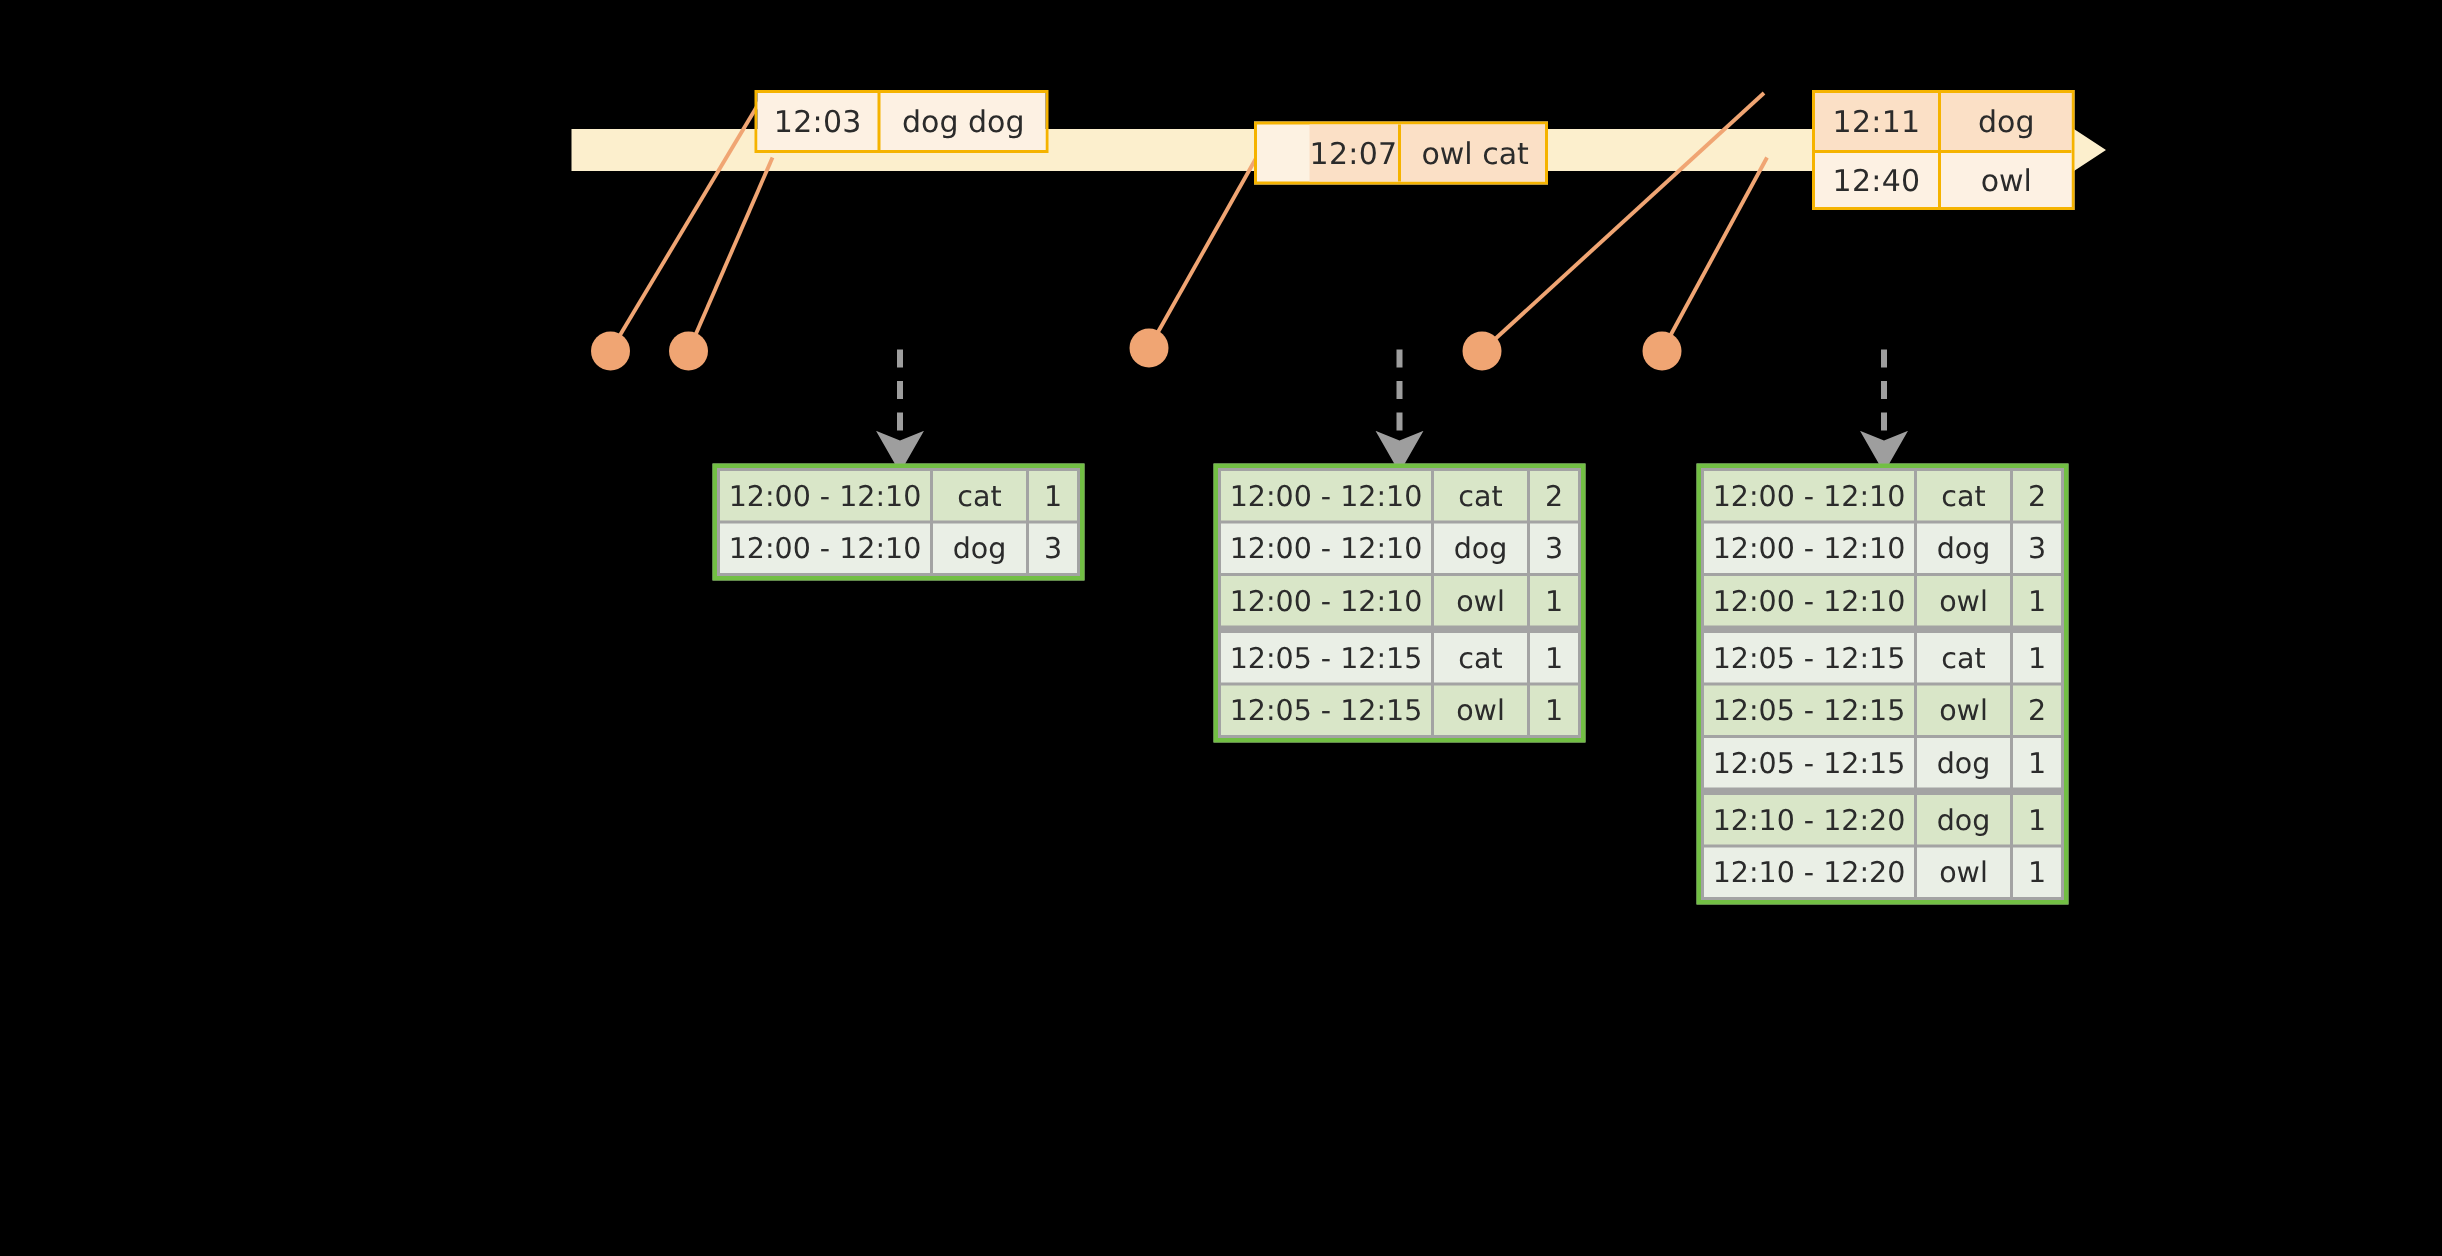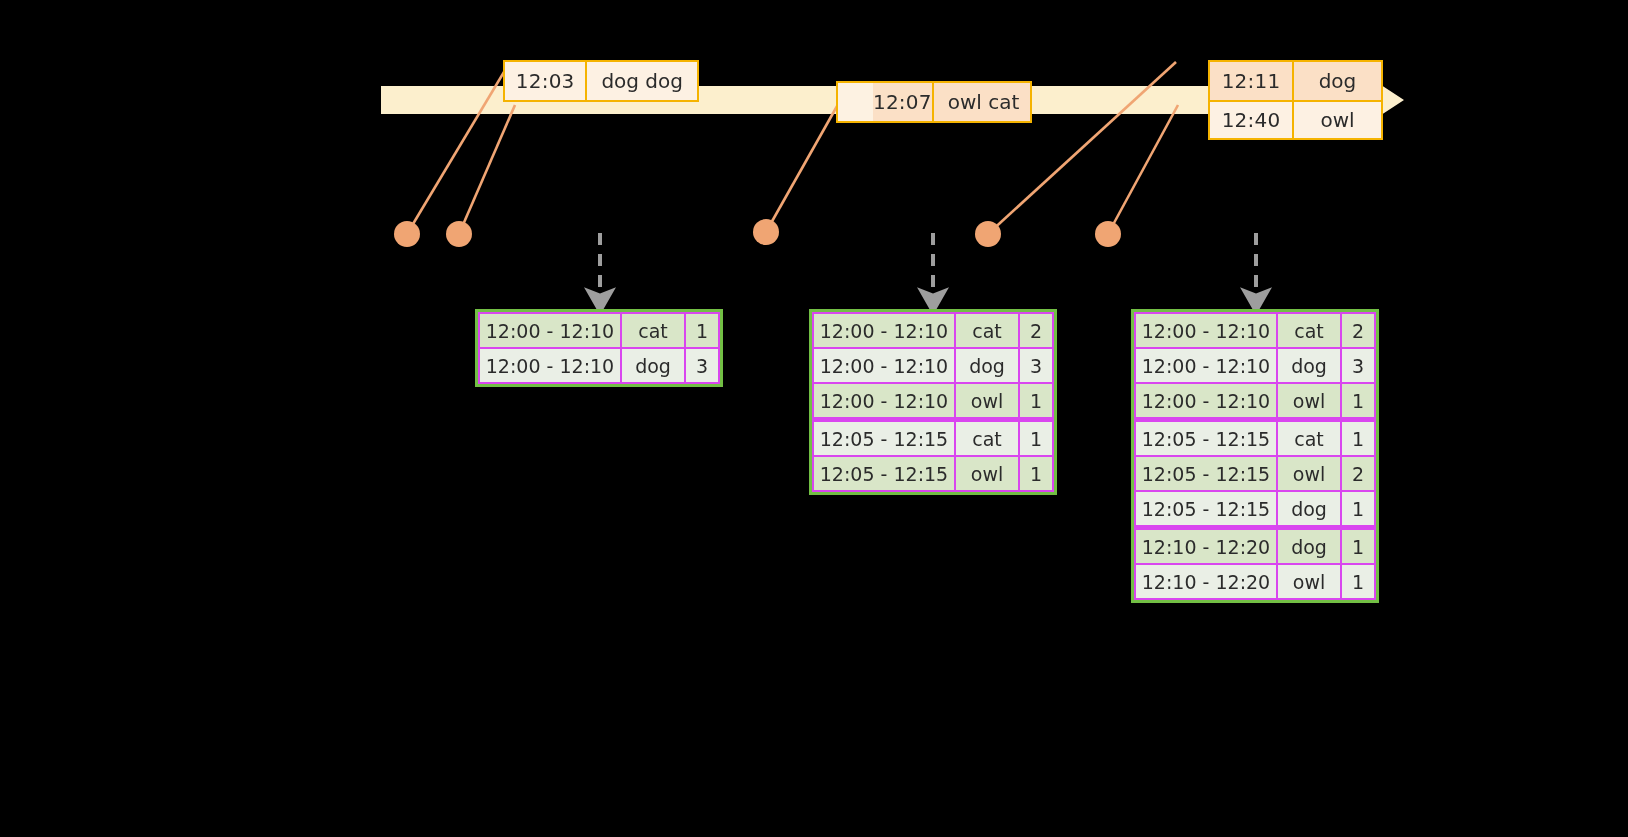--- a/index.html
+++ b/index.html
@@ -65,21 +65,21 @@
     color: #2b2b2b;
     padding: 0 14px;
     white-space: nowrap;
   }
 
   
   .result-table {
     position: absolute;
     border: 3px solid #72BF44;
     box-sizing: border-box;
-    background: #d946ef;
+    background: #a3a3a3;
     padding: 2px;
   }
   .res-row {
     display: flex;
     height: 33px;
     box-sizing: border-box;
     margin-bottom: 2px;
   }
   .res-row:last-child { margin-bottom: 0; }
   .res-row.shade-dark  > div { background: #D9E6C8; }

